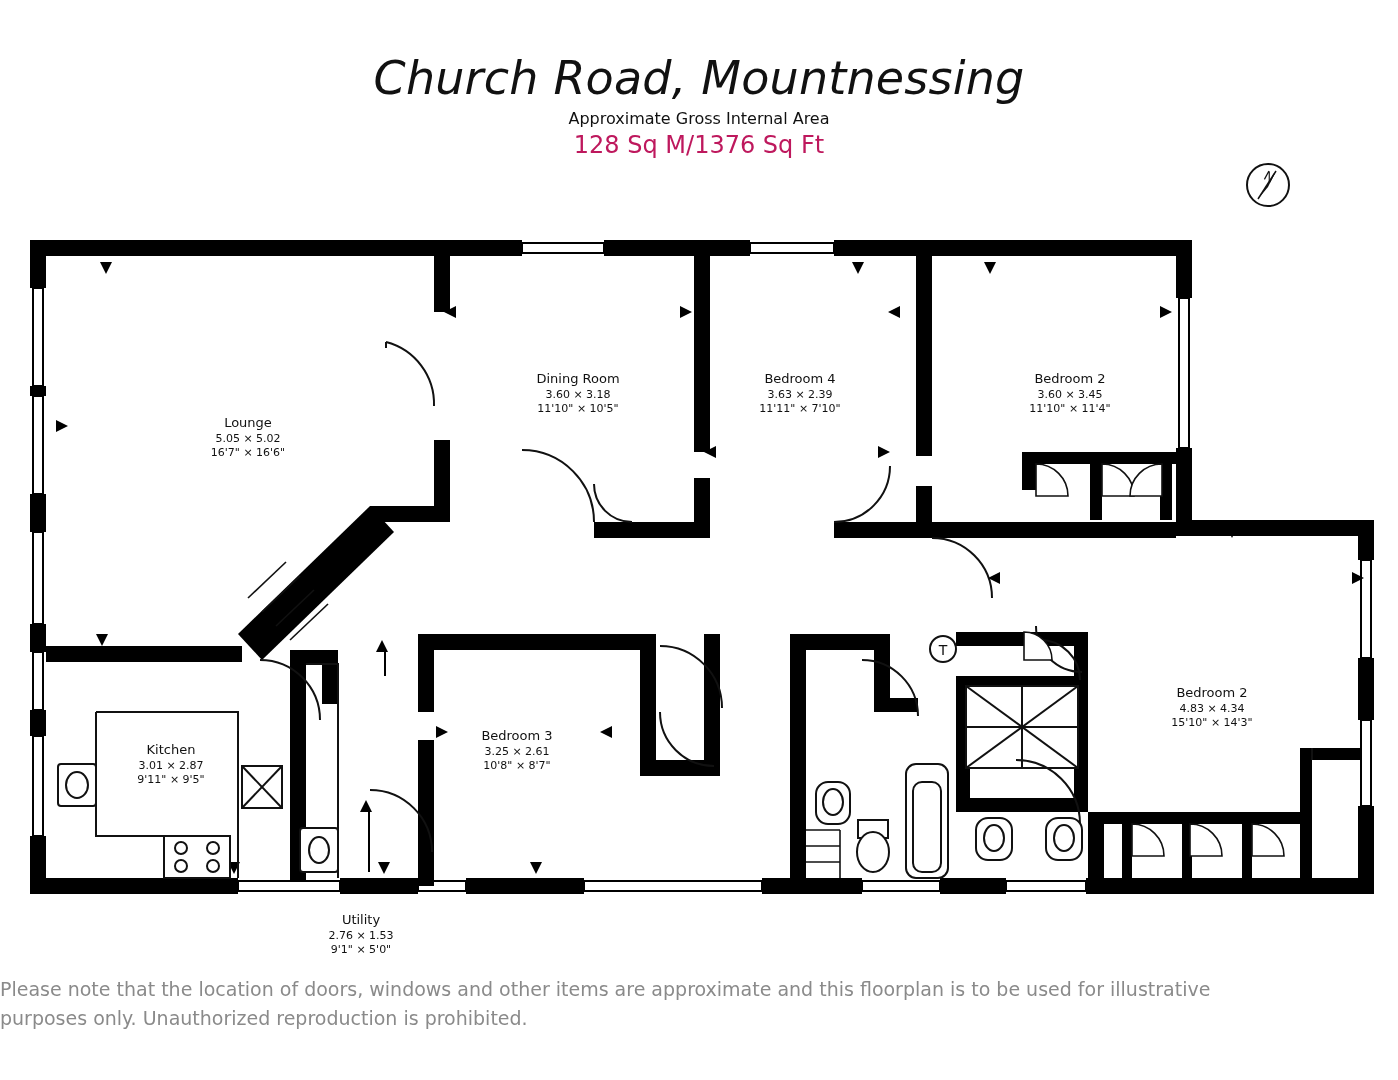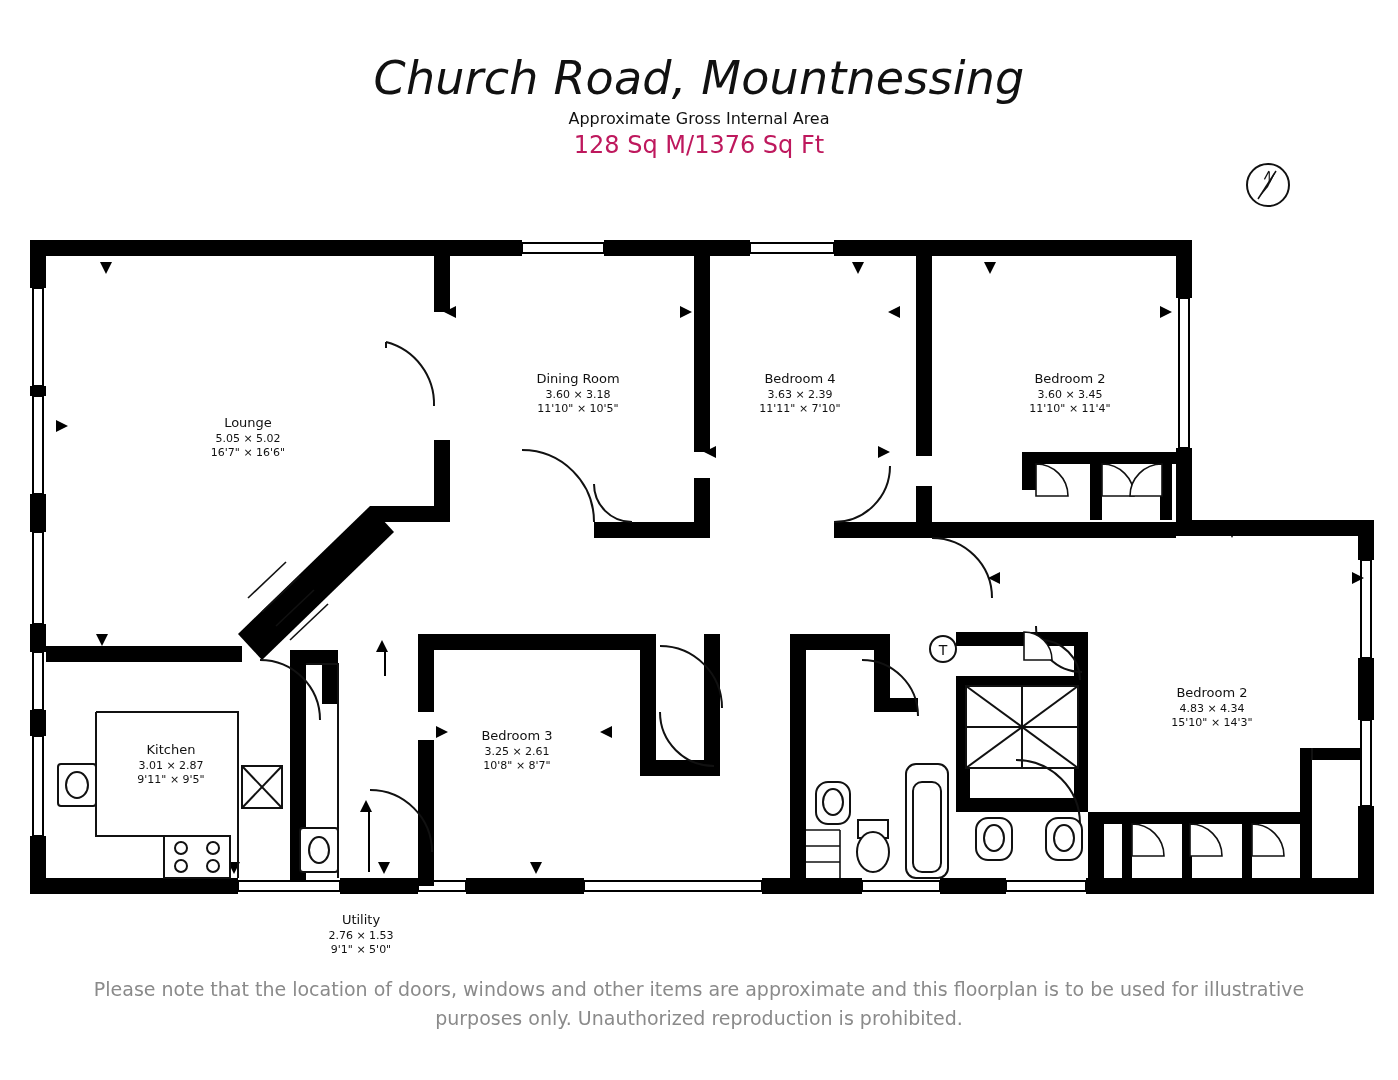--- a/index.html
+++ b/index.html
@@ -64,21 +64,20 @@
     font-size: 13px;
   }
   .room-dim {
     font-size: 11px;
   }
   .footer-note {
     position: absolute;
     left: 0;
     top: 975px;
     width: 1398px;
-    text-align: center;
     color: #8a8a8a;
     font-size: 19px;
     line-height: 1.5;
   }
   svg.plan {
     position: absolute;
     left: 0;
     top: 0;
   }
 </style>

